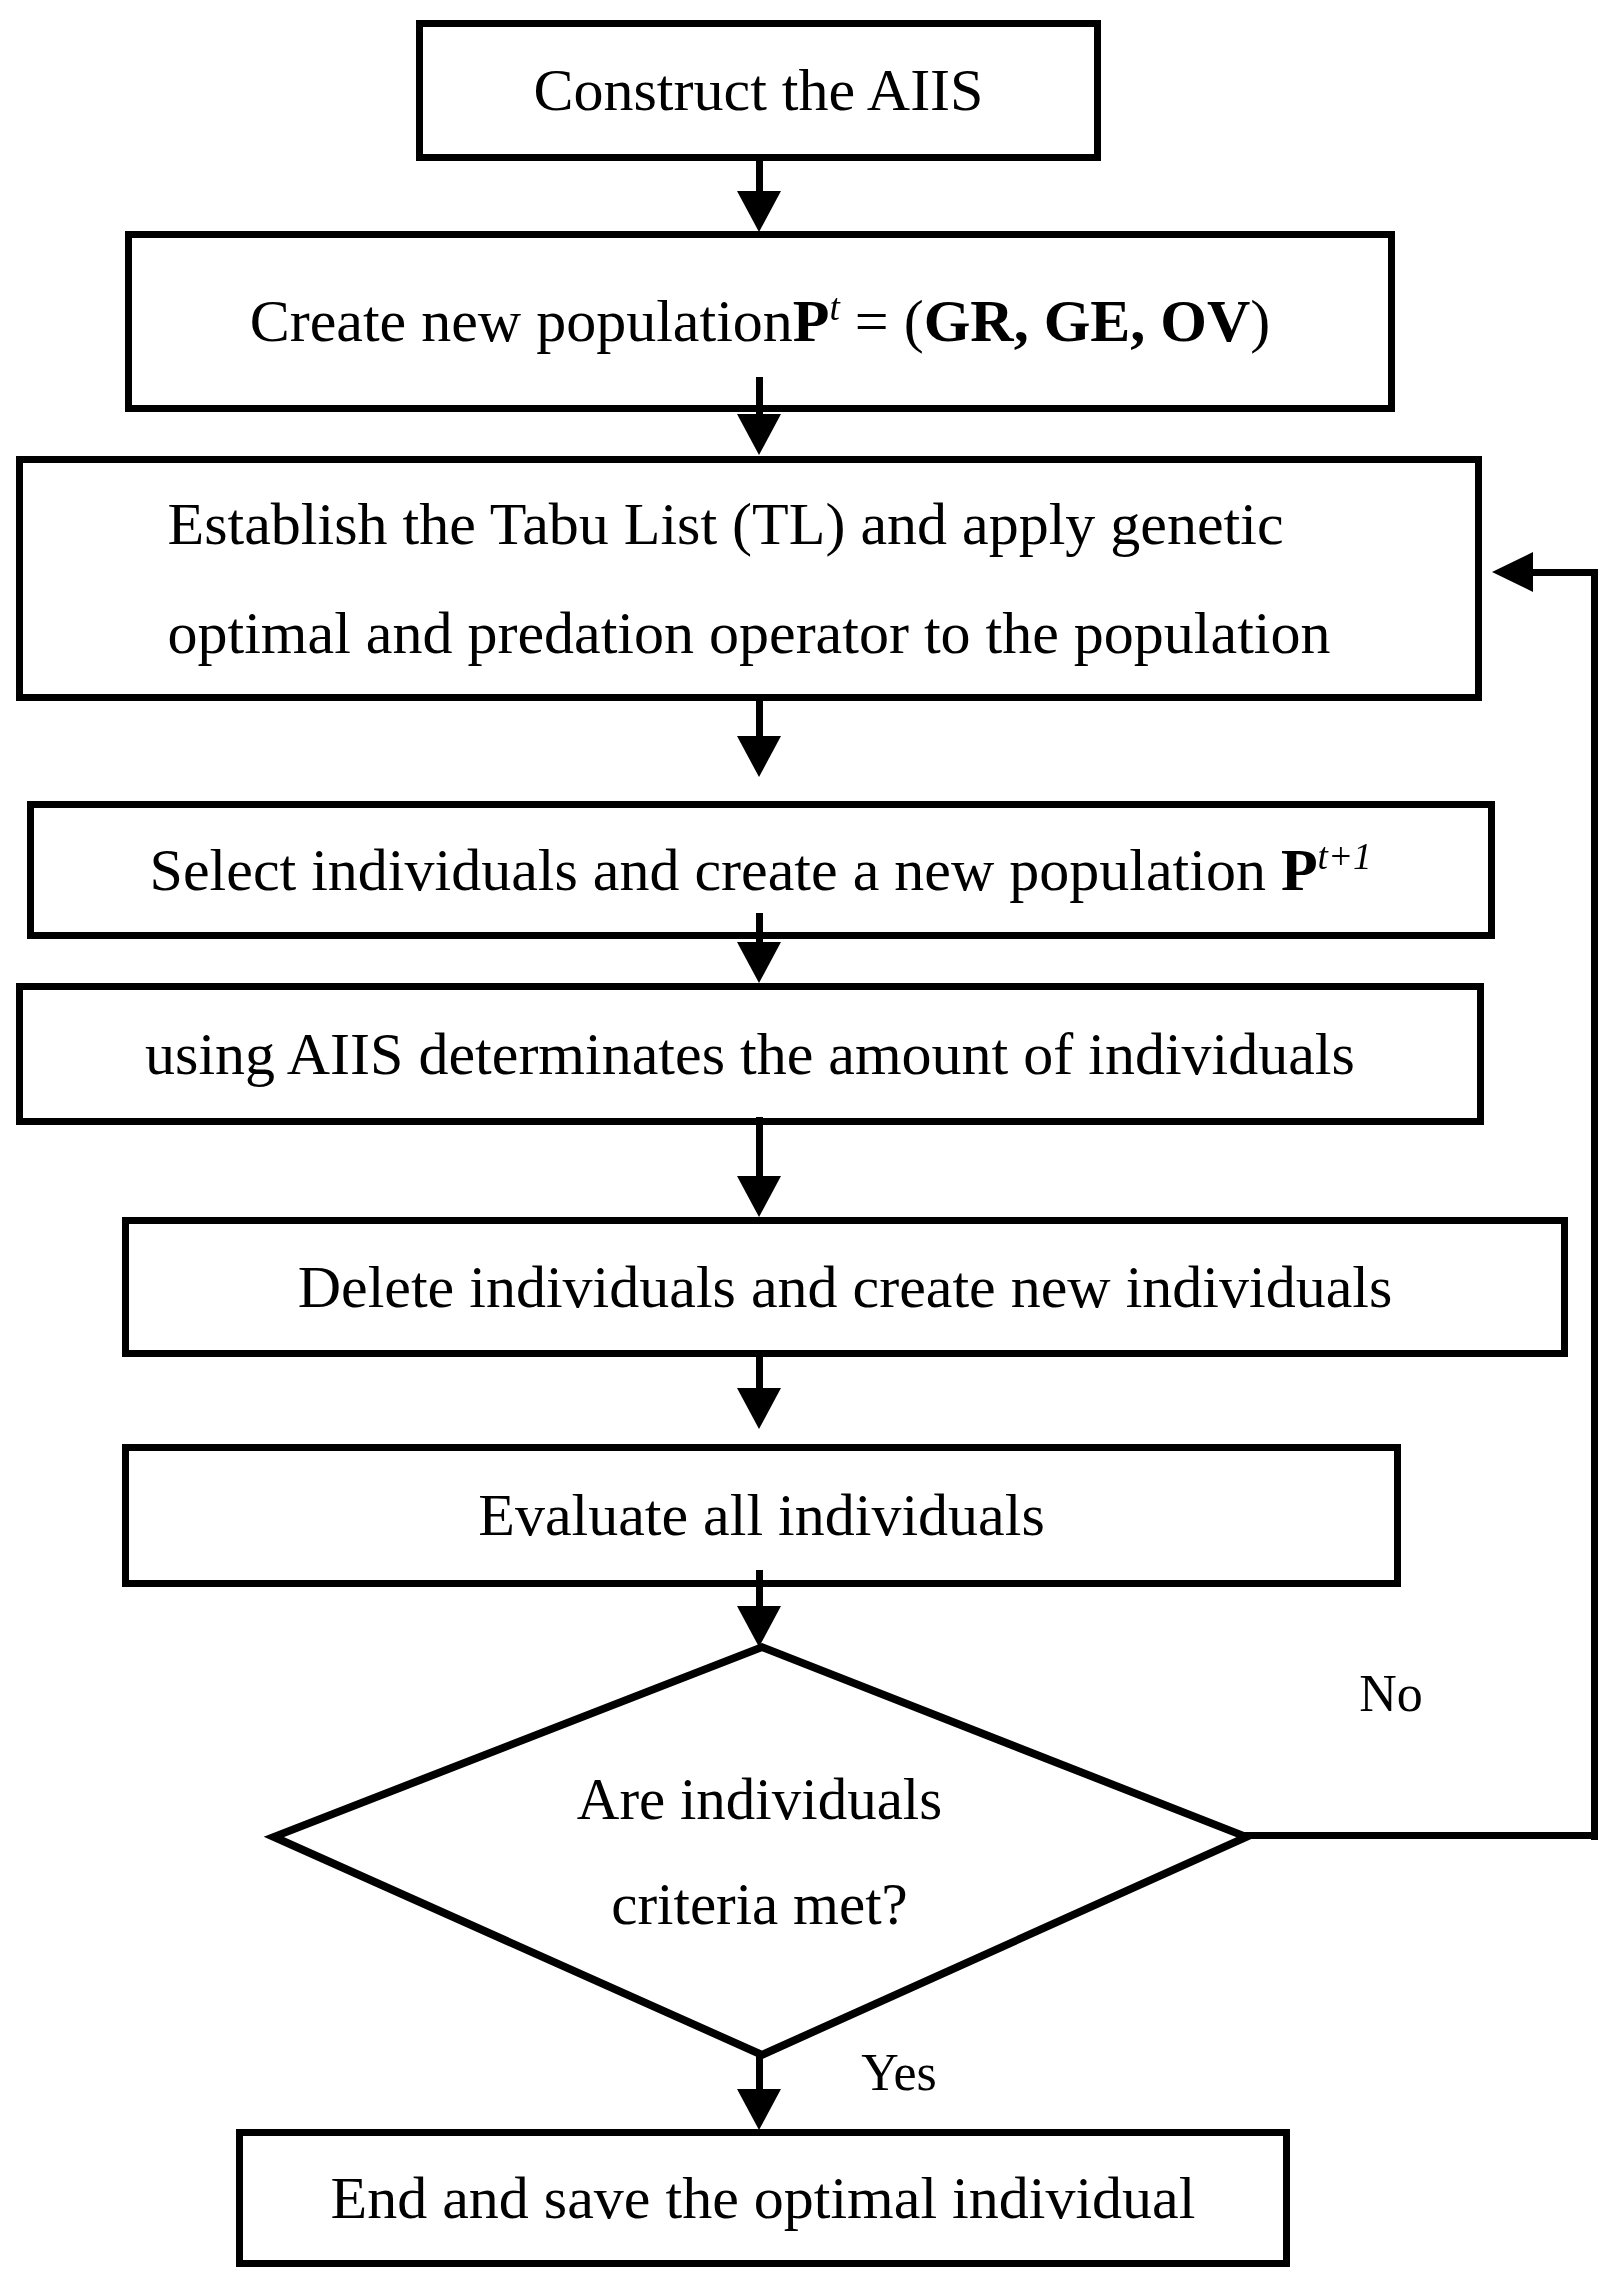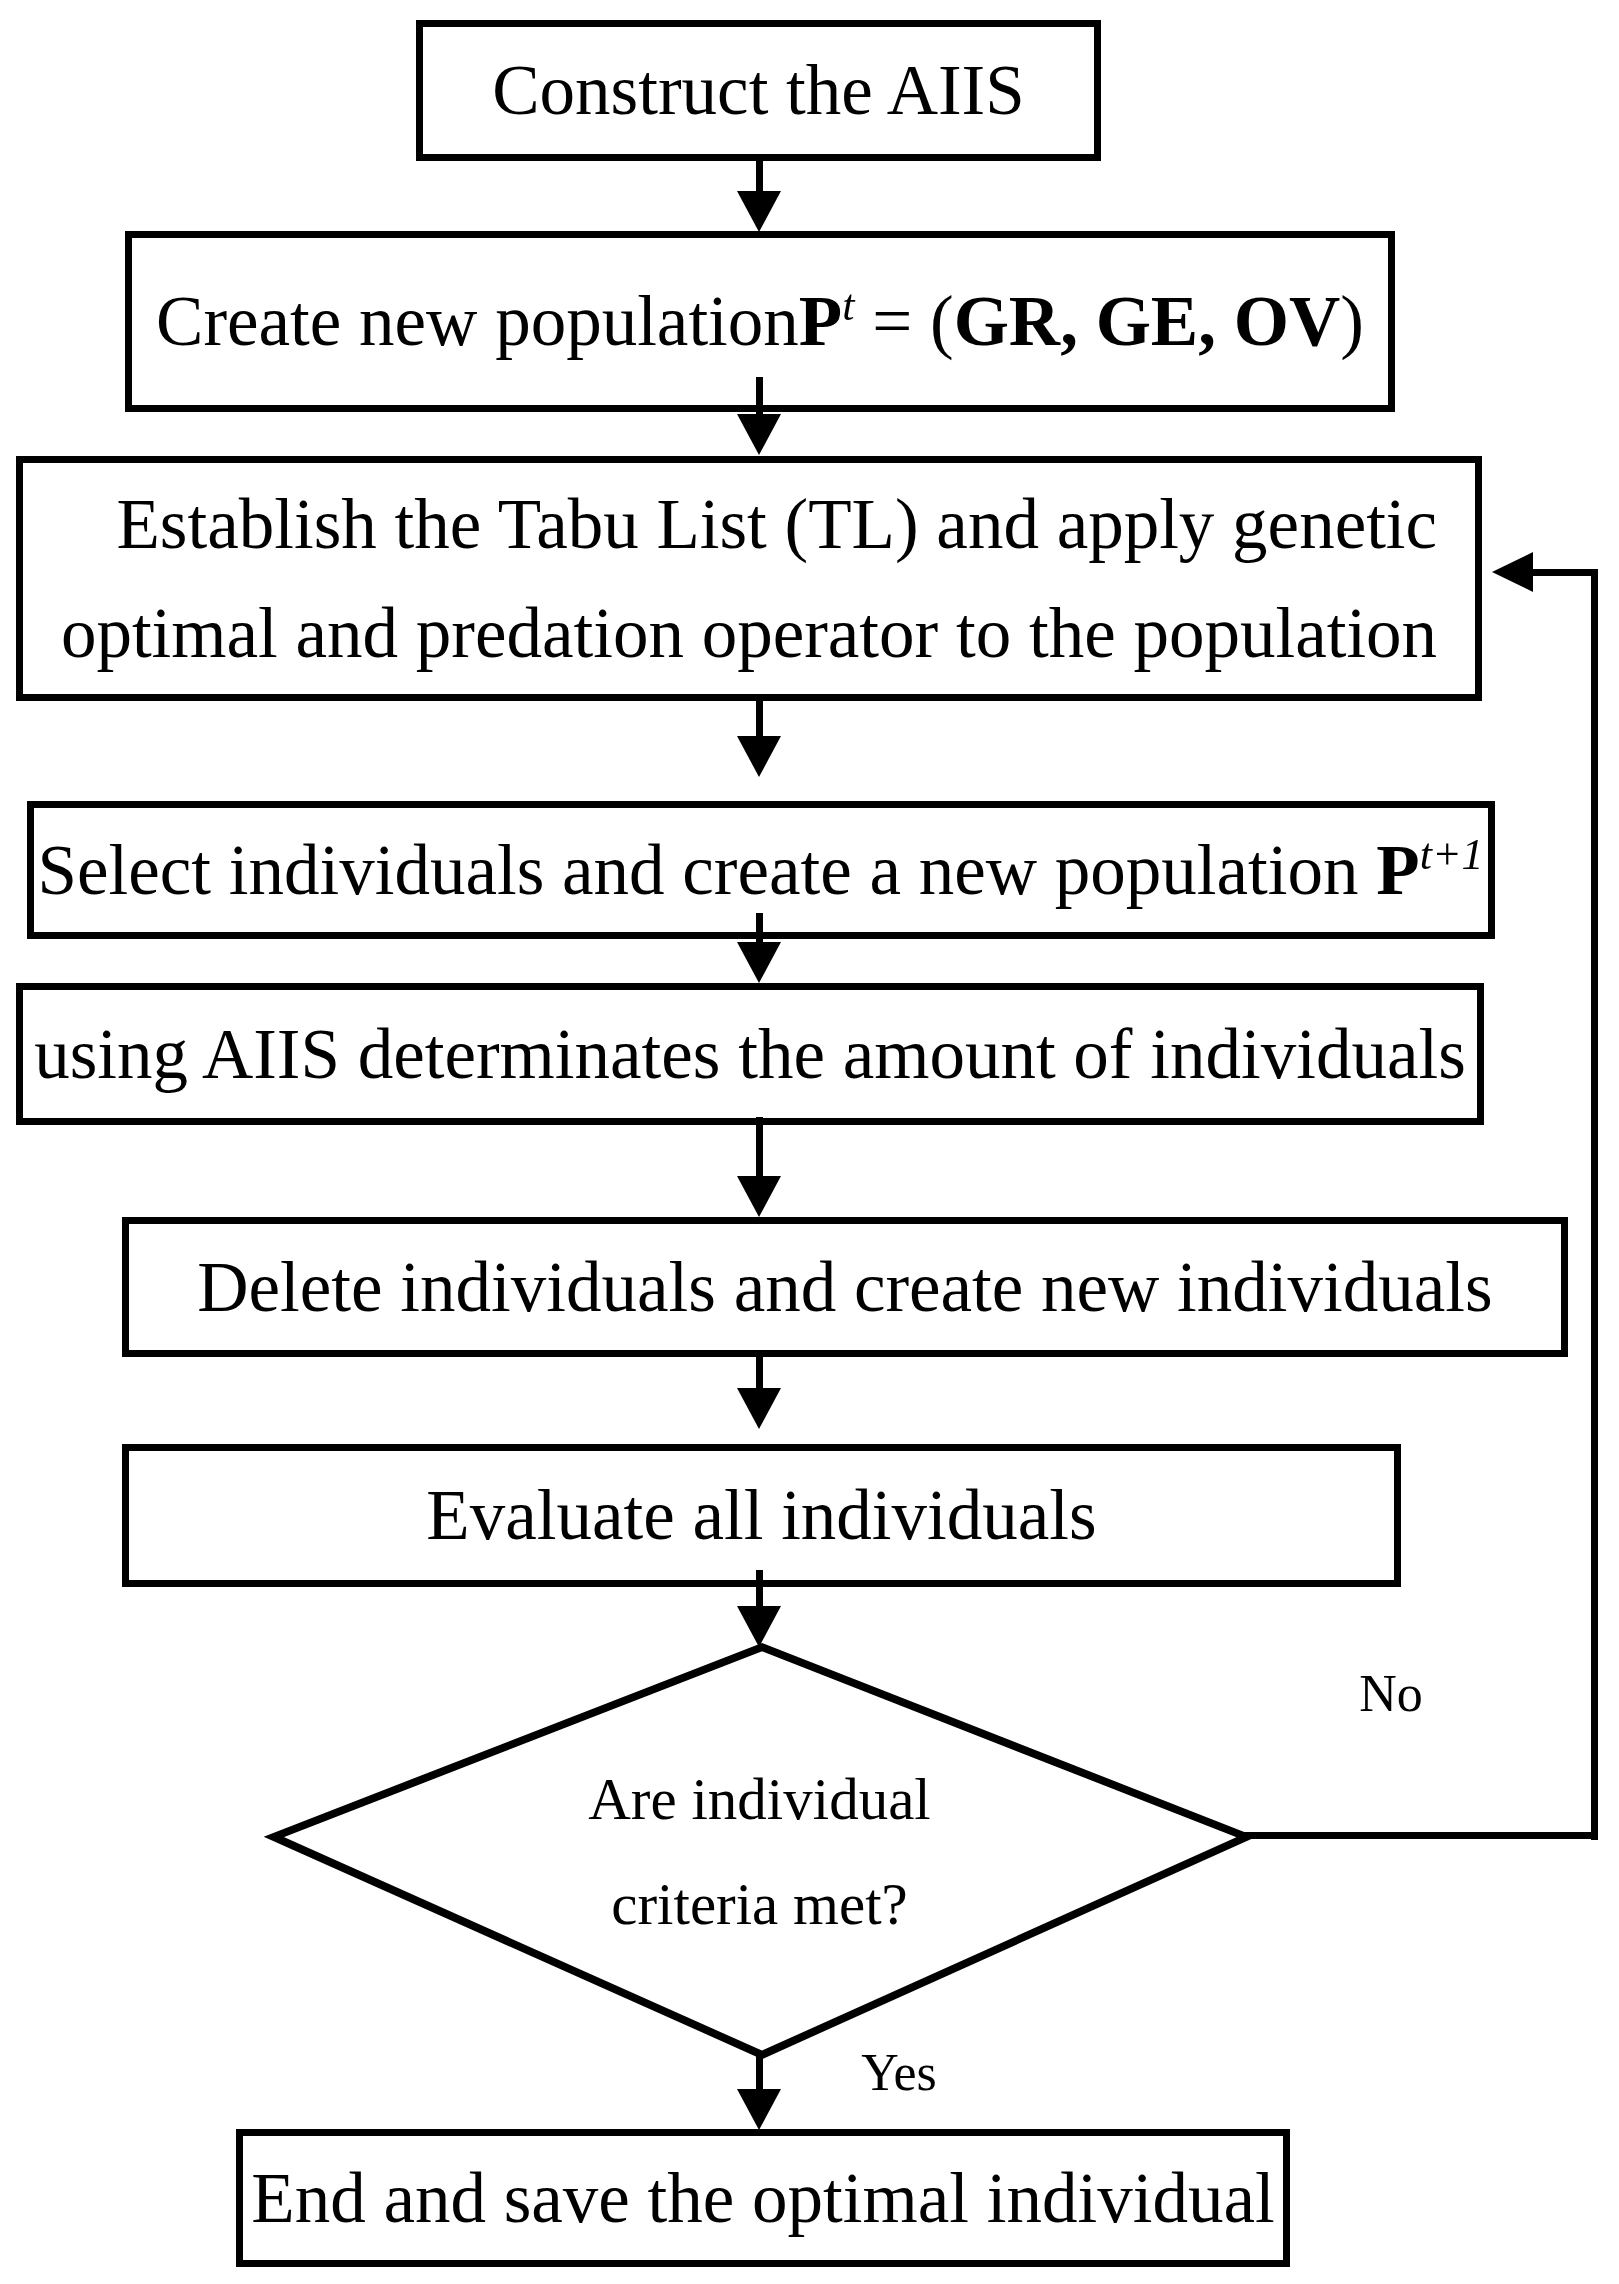--- a/index.html
+++ b/index.html
@@ -11,22 +11,22 @@
     color:#000;
   }
   .box {
     position:absolute;
     box-sizing:border-box;
     background:#ffffff;
     border:7.8px solid #000;
     display:flex;
     align-items:center;
     justify-content:center;
-    text-align:right;
-    font-size:71px;
+    text-align:left;
+    font-size:60px;
     line-height:1.25;
   }
   .two-line { line-height:109px; }
   .vline { position:absolute; width:7px; background:#000; }
   .hline { position:absolute; height:7px; background:#000; }
   .arrow-down {
     position:absolute; width:0; height:0;
     border-left:22px solid transparent;
     border-right:22px solid transparent;
     border-top:41px solid #000;
@@ -116,21 +116,21 @@
     <span>Evaluate all individuals</span>
   </div>
 
   <div class="vline" style="left:756px; top:1570px; height:39px;"></div>
   <div class="arrow-down" style="left:737px; top:1606px;"></div>
 
   <svg class="diamond-svg" style="left:266px; top:1639px;" width="992" height="424" viewBox="0 0 1270 542">
     <polygon points="635,10 1255,253 635,532 10,253" fill="#ffffff" stroke="#000000" stroke-width="10"></polygon>
   </svg>
   <div class="diamond-text" style="left:369px; top:1747px; width:781px;">
-    <span>Are individual</span><br>
+    <span>Are individuals</span><br>
     <span>criteria met?</span>
   </div>
 
   <div class="hline" style="left:1242px; top:1832px; width:356px;"></div>
   <div class="vline" style="left:1591px; top:569px; height:1271px;"></div>
   <div class="hline" style="left:1530px; top:569px; width:68px;"></div>
   <div class="arrow-left" style="left:1492px; top:552px;"></div>
   <div class="edge-label" style="left:1313px; top:1664px; width:156px;">No</div>
 
   <div class="vline" style="left:756px; top:2053px; height:39px;"></div>

